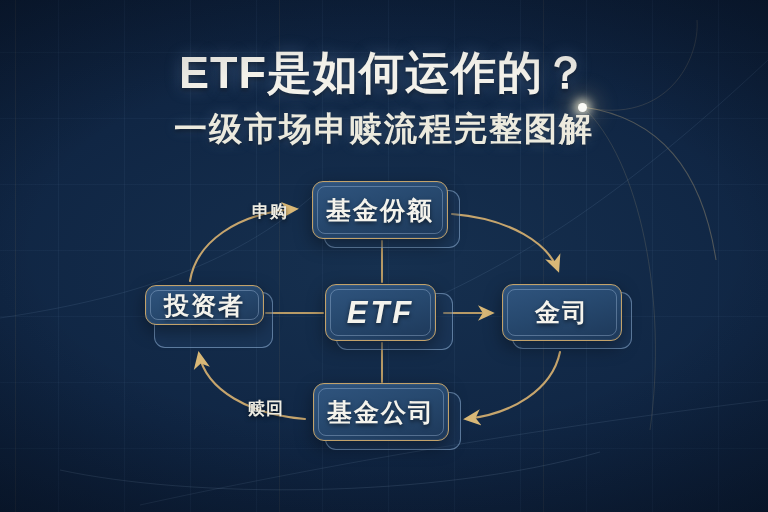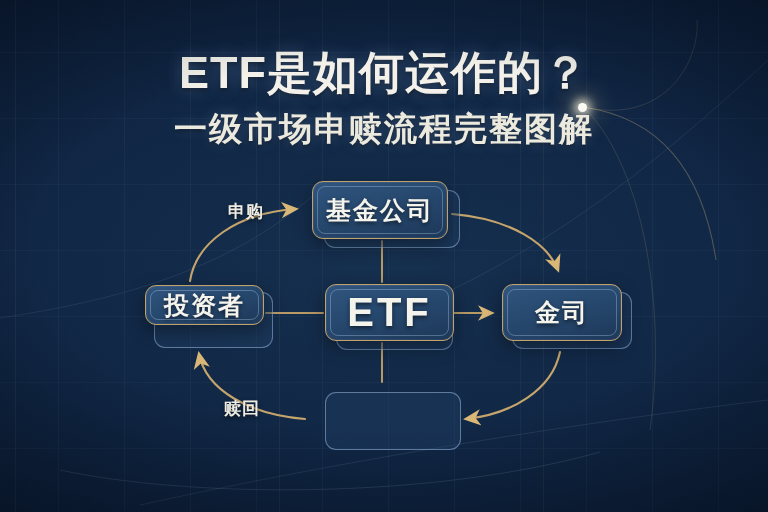--- a/index.html
+++ b/index.html
@@ -64,33 +64,33 @@
     border:1px solid rgba(190,215,245,.33);pointer-events:none;
   }
   .ghost{ 
     position:absolute;border-radius:11px;
     border:1.3px solid rgba(163,198,236,.5);
     background:rgba(38,70,108,.35);
     z-index:5;
   }
   #n-shares{left:312px;top:181px;width:136px;height:58px;font-size:25px;}
   #g-shares{left:324px;top:190px;width:136px;height:58px;}
-  #n-etf{left:325px;top:284px;width:129px;height:57px;font-size:40px;letter-spacing:3px;}
+  #n-etf{left:325px;top:284px;width:111px;height:57px;font-size:31px;letter-spacing:3px;font-style:italic;}
   #g-etf{left:336px;top:293px;width:117px;height:57px;}
   #n-investor{left:145px;top:285px;width:119px;height:40px;font-size:25px;}
   #g-investor{left:154px;top:292px;width:119px;height:56px;}
   #n-gold{left:502px;top:284px;width:120px;height:57px;font-size:25px;}
   #g-gold{left:512px;top:292px;width:120px;height:57px;}
   #n-company{left:313px;top:383px;width:136px;height:58px;font-size:25px;}
   #g-company{left:325px;top:392px;width:136px;height:58px;}
 
   
   .elabel{
     position:absolute;color:#eeece2;font-size:17px;font-weight:bold;letter-spacing:1px;
-    text-shadow:0 2px 4px rgba(0,0,0,.6);z-index:7;
+    text-shadow:0 2px 4px rgba(0,0,0,.6);z-index:7;margin-left:24px;
   }
   #lbl-sub{left:228px;top:200px;}
   #lbl-red{left:224px;top:397px;text-align:center;}
 
   svg.edges{position:absolute;inset:0;width:768px;height:512px;z-index:4;}
 </style>
 </head>
 <body>
 
 <div id="stage">
@@ -142,22 +142,23 @@
     <div class="t1">ETF是如何运作的？</div>
     <div class="t2">一级市场申赎流程完整图解</div>
   </div>
 
   <div class="ghost" id="g-shares"></div>
   <div class="ghost" id="g-etf"></div>
   <div class="ghost" id="g-investor"></div>
   <div class="ghost" id="g-gold"></div>
   <div class="ghost" id="g-company"></div>
 
-  <div class="node" id="n-shares">基金公司</div>
+  <div class="node" id="n-shares">基金份额</div>
   <div class="node" id="n-etf">ETF</div>
   <div class="node" id="n-investor">投资者</div>
   <div class="node" id="n-gold">金司</div>
+  <div class="node" id="n-company">基金公司</div>
 
   <div class="elabel" id="lbl-sub">申购</div>
   <div class="elabel" id="lbl-red">赎回</div>
 
   <div class="vig"></div>
 </div>
 
 </body></html>

